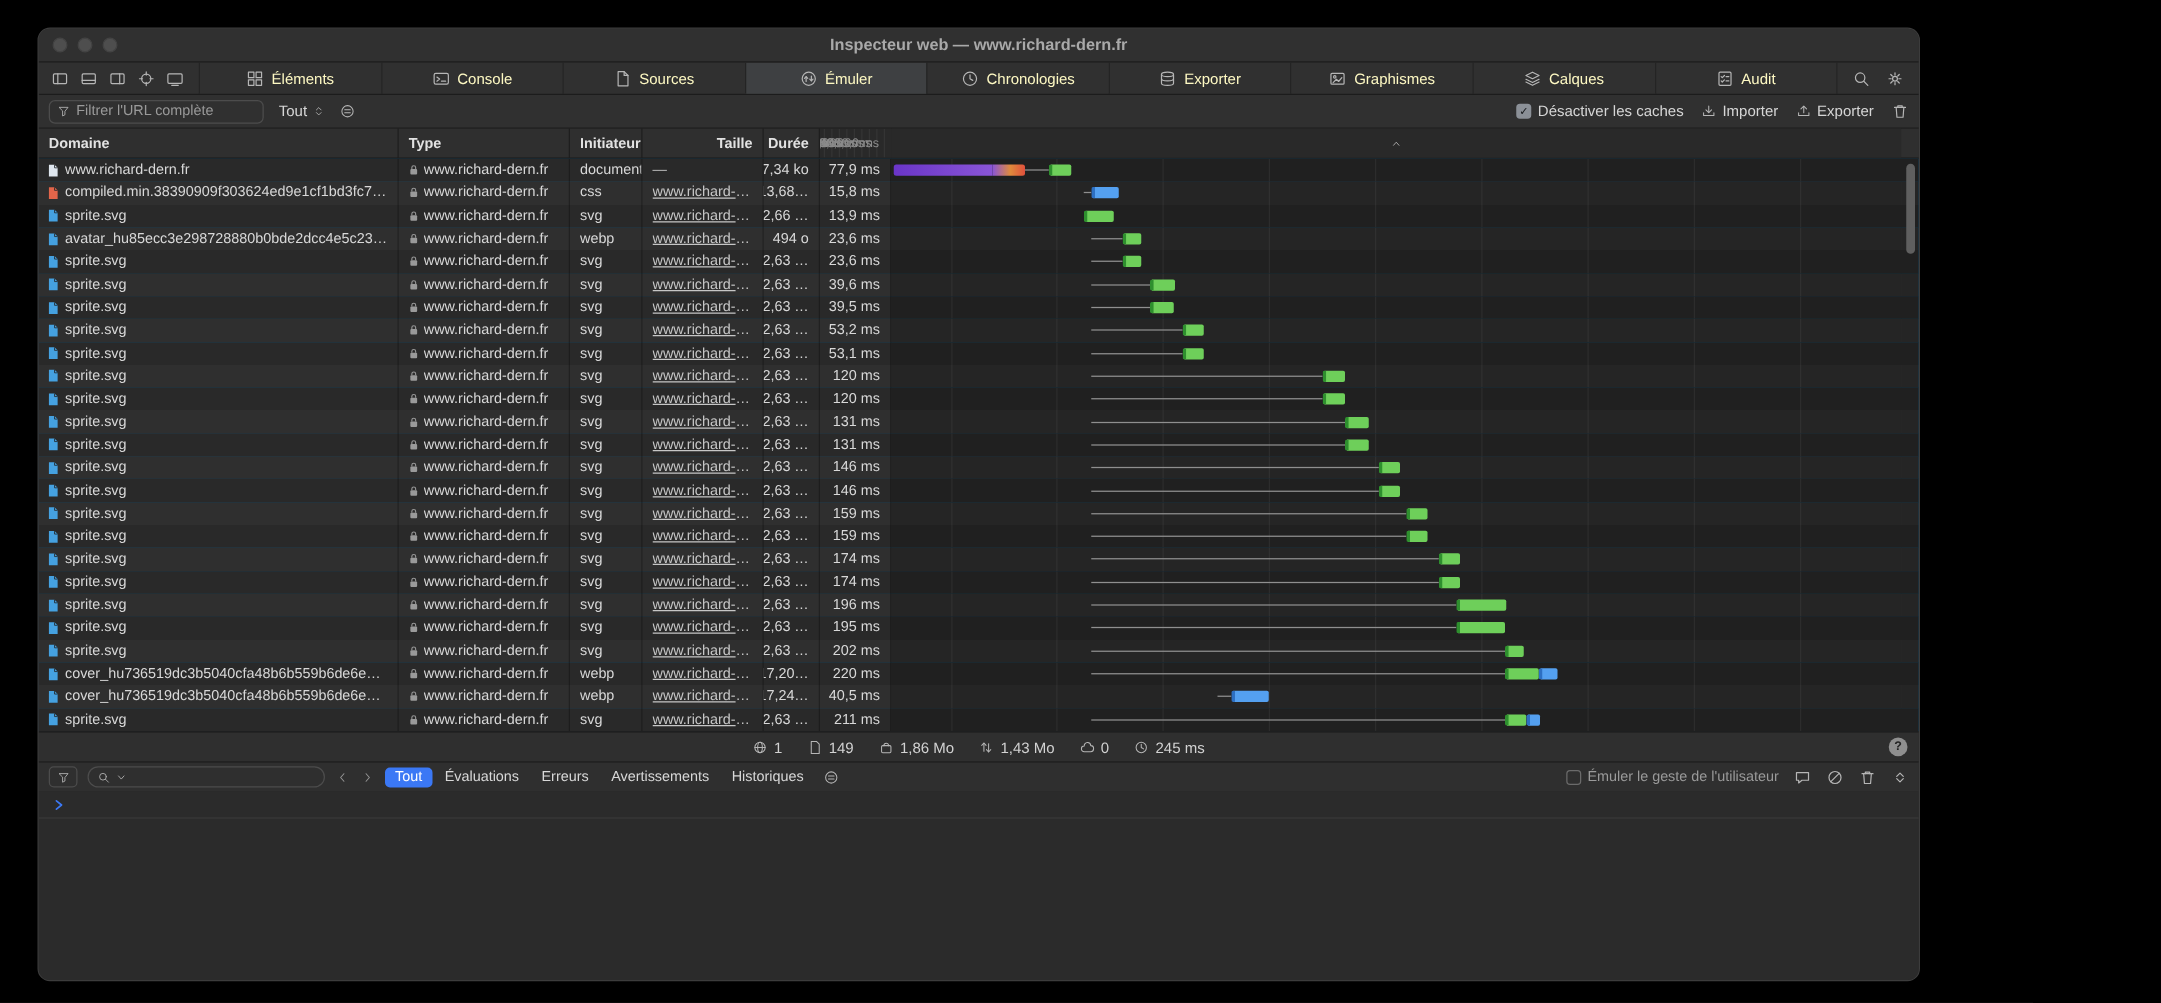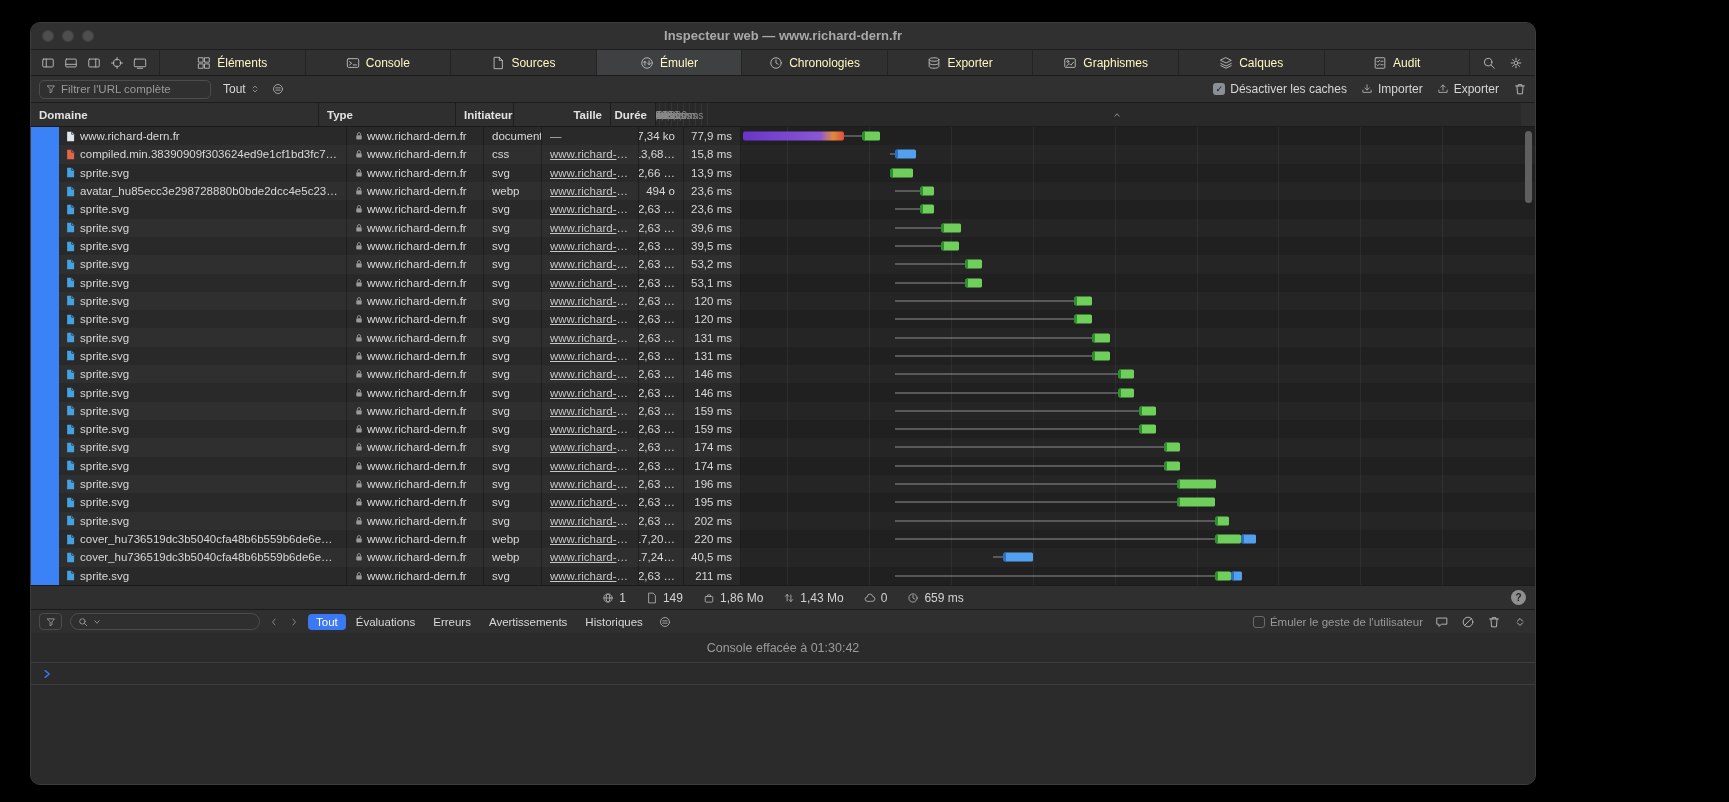--- a/index.html
+++ b/index.html
@@ -40,21 +40,21 @@
   .btn{display:flex;align-items:center;gap:5px;font-size:12px;color:#d6d6d6;}
   
   .grid-cols{display:grid;grid-template-columns:288px 137px 58px 97px 45px 57px 1fr 14px;}
   .thead{height:24px;flex:0 0 24px;background:#2f2f2f;border-bottom:1px solid #1b1b1b;font-size:11.5px;font-weight:600;color:#e2e2e2;}
   .hcell{display:flex;align-items:center;padding:0 8px;border-right:1px solid rgba(0,0,0,.35);overflow:hidden;white-space:nowrap;}
   .hcell.right{justify-content:flex-end;}
   .hcell.c-wf{position:relative;padding:0;background:#292929;text-align:right;}
   .hcell.c-gutter{padding:0;justify-content:center;border-right:none;background:#292929;}
   .tick-label{position:absolute;top:50%;transform:translate(-100%,-50%);padding-right:4px;font-size:10px;font-weight:400;color:#8b8b8b;white-space:nowrap;}
   .gl{position:absolute;top:0;bottom:0;width:1px;background:rgba(255,255,255,.055);pointer-events:none;}
-  .rows-wrap{height:458px;flex:0 0 458px;position:relative;overflow:hidden;background:#3b82f6;padding-left:28px;}
+  .rows-wrap{height:458px;flex:0 0 458px;position:relative;overflow:hidden;background:#0c4a6e;}
   .row{height:18.32px;font-size:11.5px;color:#d8d8d8;}
   .row:nth-child(even){background:#2f2f2f;}
   .row:nth-child(odd){background:#292929;}
   .cell{display:flex;align-items:center;padding:0 8px;overflow:hidden;white-space:nowrap;border-right:1px solid rgba(0,0,0,.28);}
   .cell .txt{overflow:hidden;text-overflow:ellipsis;}
   .c-name{gap:5px;padding-left:7px;}
   .ficon{width:9px;height:11px;flex:0 0 9px;}
   .lock{width:8px;height:10px;flex:0 0 8px;margin-right:4px;}
   .c-size,.c-dur{justify-content:flex-end;}
   .init-link{text-decoration:underline;color:#c6c6c6;overflow:hidden;text-overflow:ellipsis;}
@@ -1305,21 +1305,21 @@
           </span>
           <span class="stat-v">0</span>
         </div>
         <div class="stat">
           <span class="ic-slot small">
             <svg class="ic" viewBox="0 0 16 16" aria-hidden="true">
               <circle cx="8" cy="8" r="5.5"></circle>
               <polyline points="8,4.5 8,8 10.5,9.5"></polyline>
             </svg>
           </span>
-          <span class="stat-v">659 ms</span>
+          <span class="stat-v">245 ms</span>
         </div>
       </div>
     <div class="help-btn">?</div>
   </div>
 
   <div class="consolebar">
     <div class="box-btn">
       <span class="ic-slot tiny">
           <svg class="ic" viewBox="0 0 16 16" aria-hidden="true">
             <path d="M2.5 3 h11 L9.5 8 v4.5 l-3 1.5 V8 z"></path>
@@ -1388,23 +1388,20 @@
         </span>
       <span class="ic-slot">
           <svg class="ic" viewBox="0 0 16 16" aria-hidden="true">
             <polyline points="5,7 8,4 11,7"></polyline>
             <polyline points="5,9 8,12 11,9"></polyline>
           </svg>
         </span>
     </div>
   </div>
 
-  <div class="console-msg">
-    <span>Console effacée à 01:30:42</span>
-  </div>
 
   <div class="prompt-row">
     <span class="ic-slot prompt-ic">
         <svg class="ic" viewBox="0 0 16 16" aria-hidden="true">
           <polyline points="5.5,3.5 11,8 5.5,12.5"></polyline>
         </svg>
       </span>
   </div>
 
   <div class="console-rest"></div>

